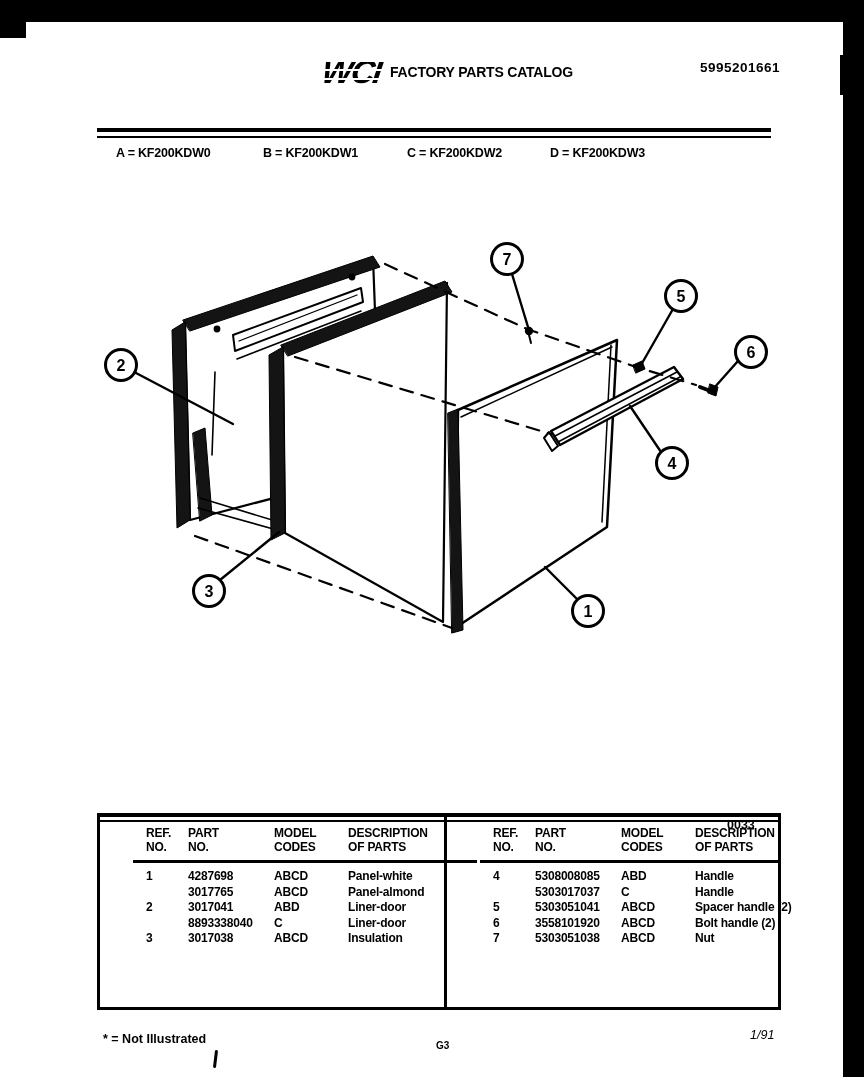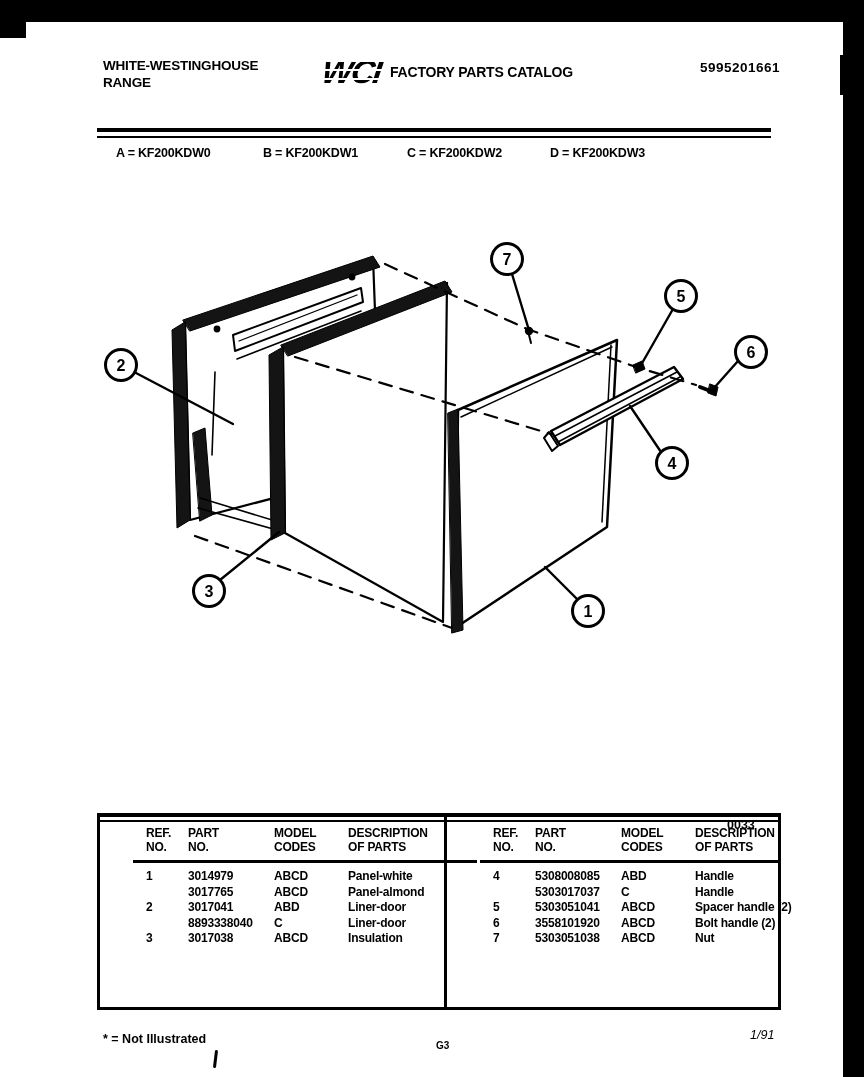--- a/index.html
+++ b/index.html
@@ -56,24 +56,20 @@
 </head>
 <body>
 
 <div class="page">
 
   <div class="scan-top"></div>
   <div class="scan-right"></div>
   <div class="scan-corner"></div>
   <div class="scan-blob"></div>
 
-  <div class="brand">
-    <div>WHITE-WESTINGHOUSE</div>
-    <div>RANGE</div>
-  </div>
   <div class="logo">
     <span>WCI</span>
     <span class="stripes"></span>
   </div>
   <div class="catalog-title">FACTORY PARTS CATALOG</div>
   <div class="pub-no">5995201661</div>
   <div class="rule-double"></div>
 
   <span class="model model-a">A = KF200KDW0</span>
   <span class="model model-b">B = KF200KDW1</span>
@@ -201,21 +197,21 @@
             <span>MODEL</span>
             <span>CODES</span>
           </div>
         <div class="th">
             <span>DESCRIPTION</span>
             <span>OF PARTS</span>
           </div>
       </div>
       <div class="tbody">
         <div class="td">1</div>
-        <div class="td">3014979</div>
+        <div class="td">4287698</div>
         <div class="td">ABCD</div>
         <div class="td">Panel-white</div>
 
         <div class="td"></div>
         <div class="td">3017765</div>
         <div class="td">ABCD</div>
         <div class="td">Panel-almond</div>
 
         <div class="td">2</div>
         <div class="td">3017041</div>

